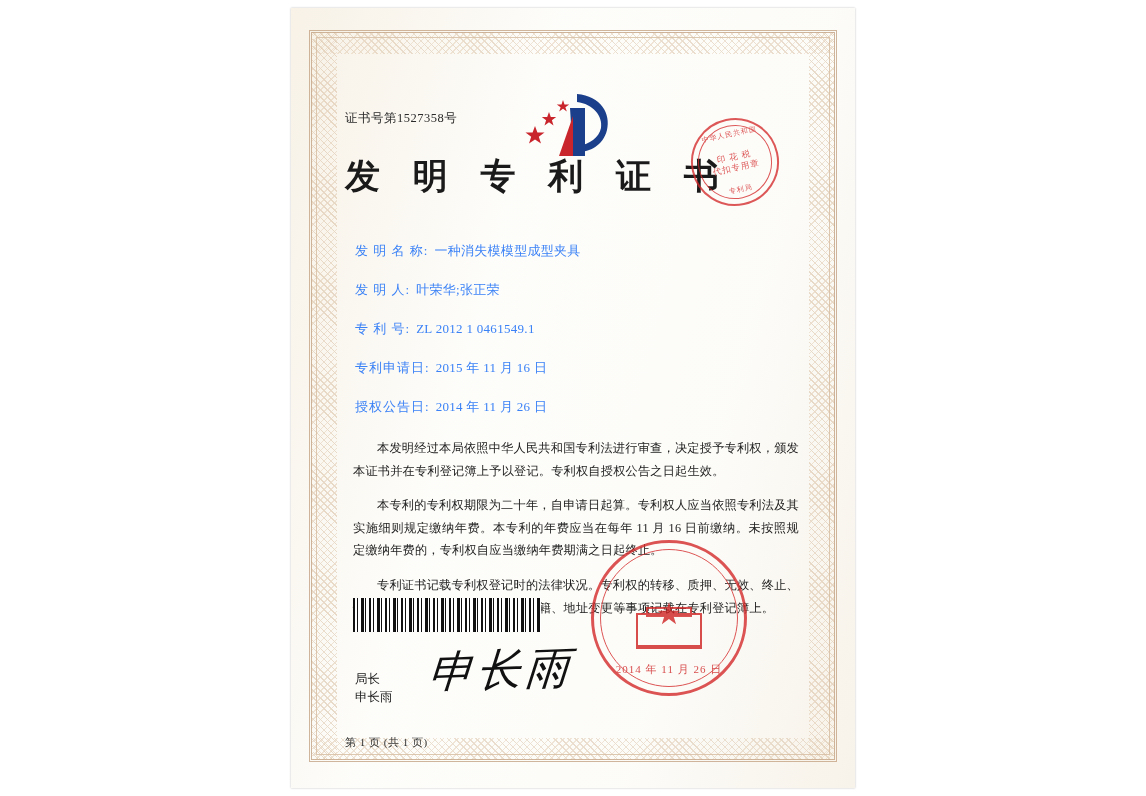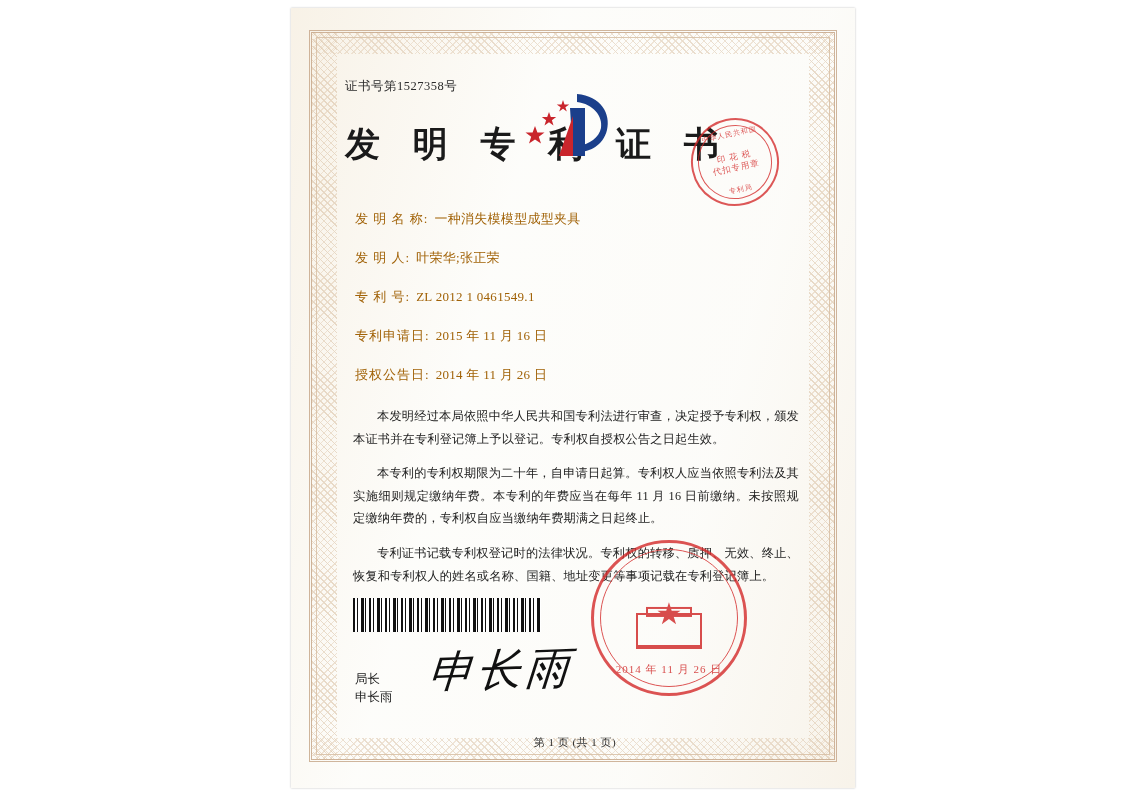--- a/index.html
+++ b/index.html
@@ -85,21 +85,21 @@
     left: 54px;
     top: 54px;
     right: 50px;
     bottom: 40px;
   }
 
   .cert-no {
     font-size: 12.5px;
     color: #2b2b2b;
     letter-spacing: .5px;
-    margin-top: 16px;
+    margin-top: 48px;
   }
 
   .emblem {
     position: absolute;
     left: 50%;
     top: 24px;
     transform: translateX(-50%);
     width: 120px;
     height: 80px;
   }
@@ -115,21 +115,21 @@
   }
 
   .fields {
     margin-top: 42px;
     padding-left: 10px;
   }
   .field-row {
     display: flex;
     align-items: baseline;
     font-size: 13px;
-    color: #a16207;
+    color: #3b82f6;
     margin-bottom: 21px;
   }
   .field-label {
     white-space: nowrap;
     letter-spacing: 1px;
   }
   .field-value {
     margin-left: 6px;
     letter-spacing: .3px;
   }
@@ -180,21 +180,20 @@
     font-style: italic;
     letter-spacing: 4px;
     transform: skewX(-6deg) rotate(-2deg);
   }
 
   .footer-page {
     position: absolute;
     left: 0;
     right: 0;
     bottom: -2px;
-    text-align: center;
     font-size: 11px;
     color: #333;
     letter-spacing: .5px;
   }
 
   
   .seal-top {
     position: absolute;
     right: 26px;
     top: 56px;

